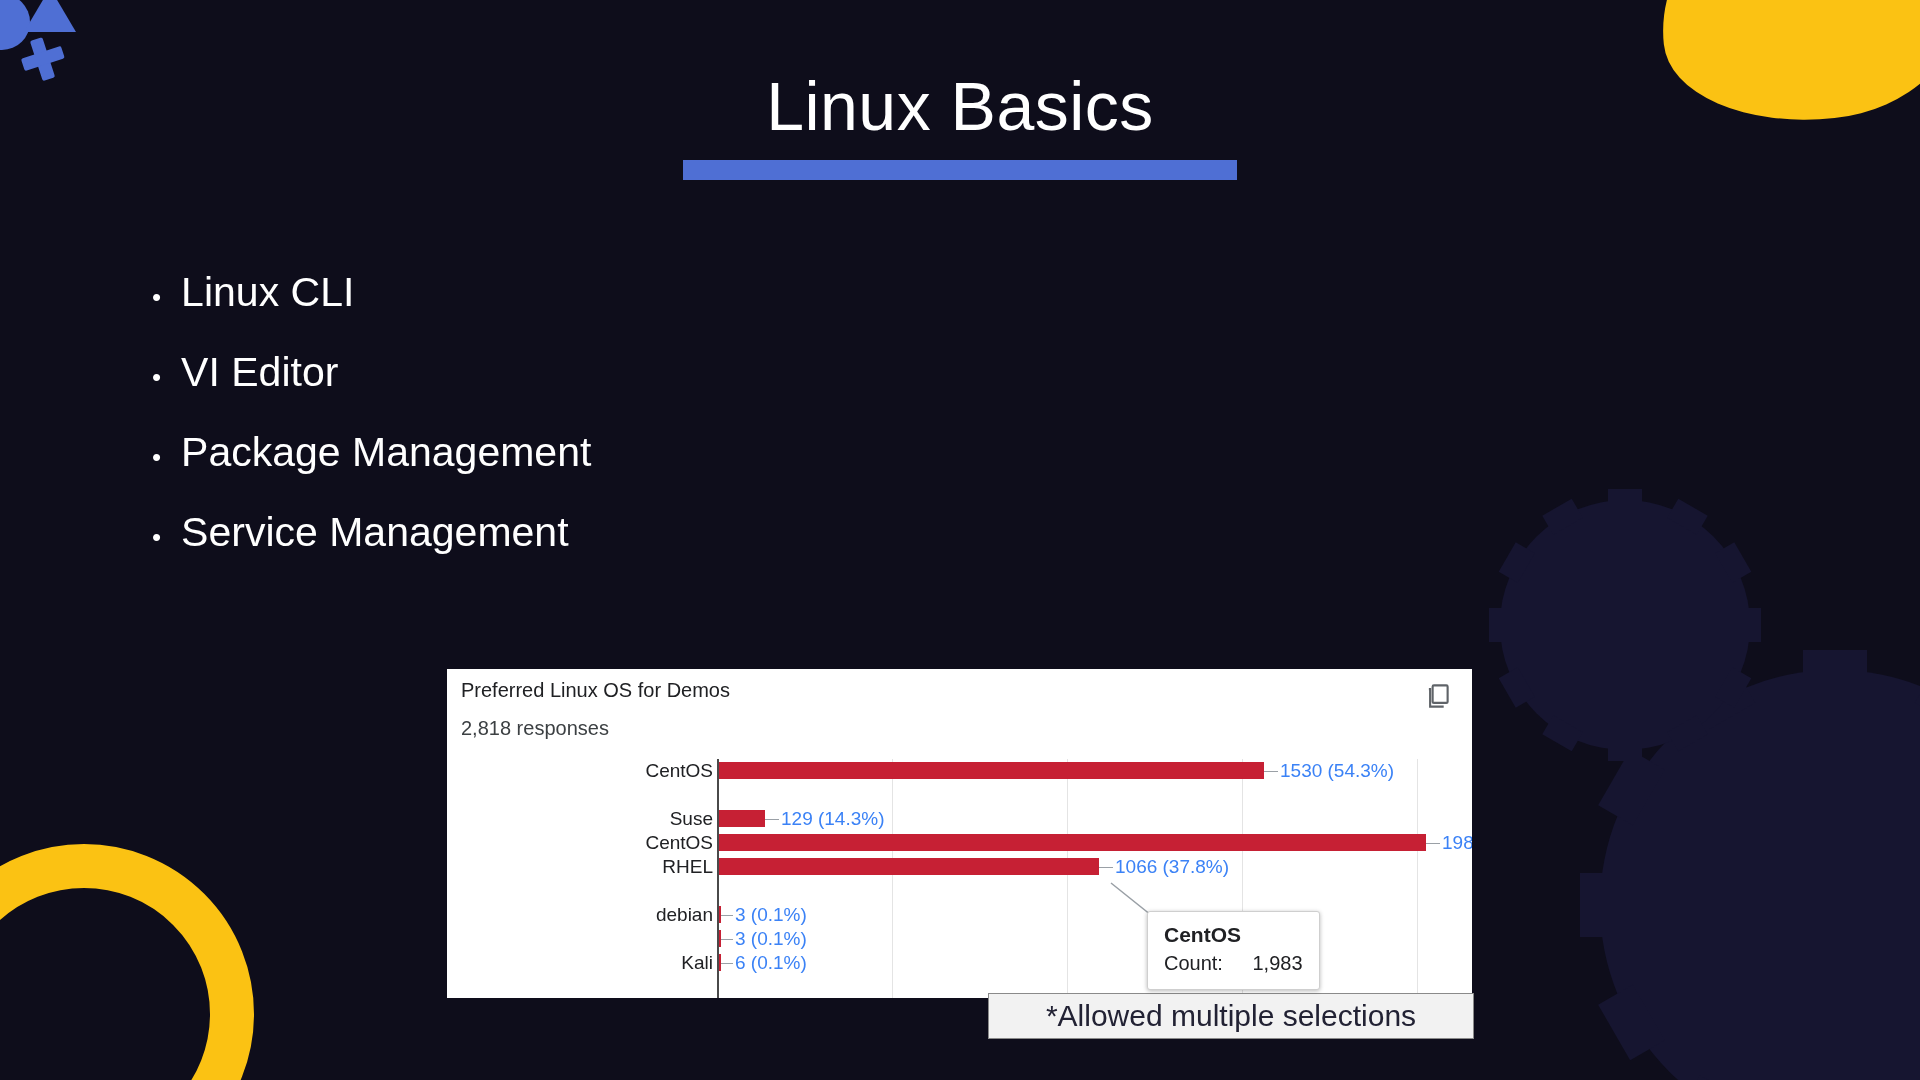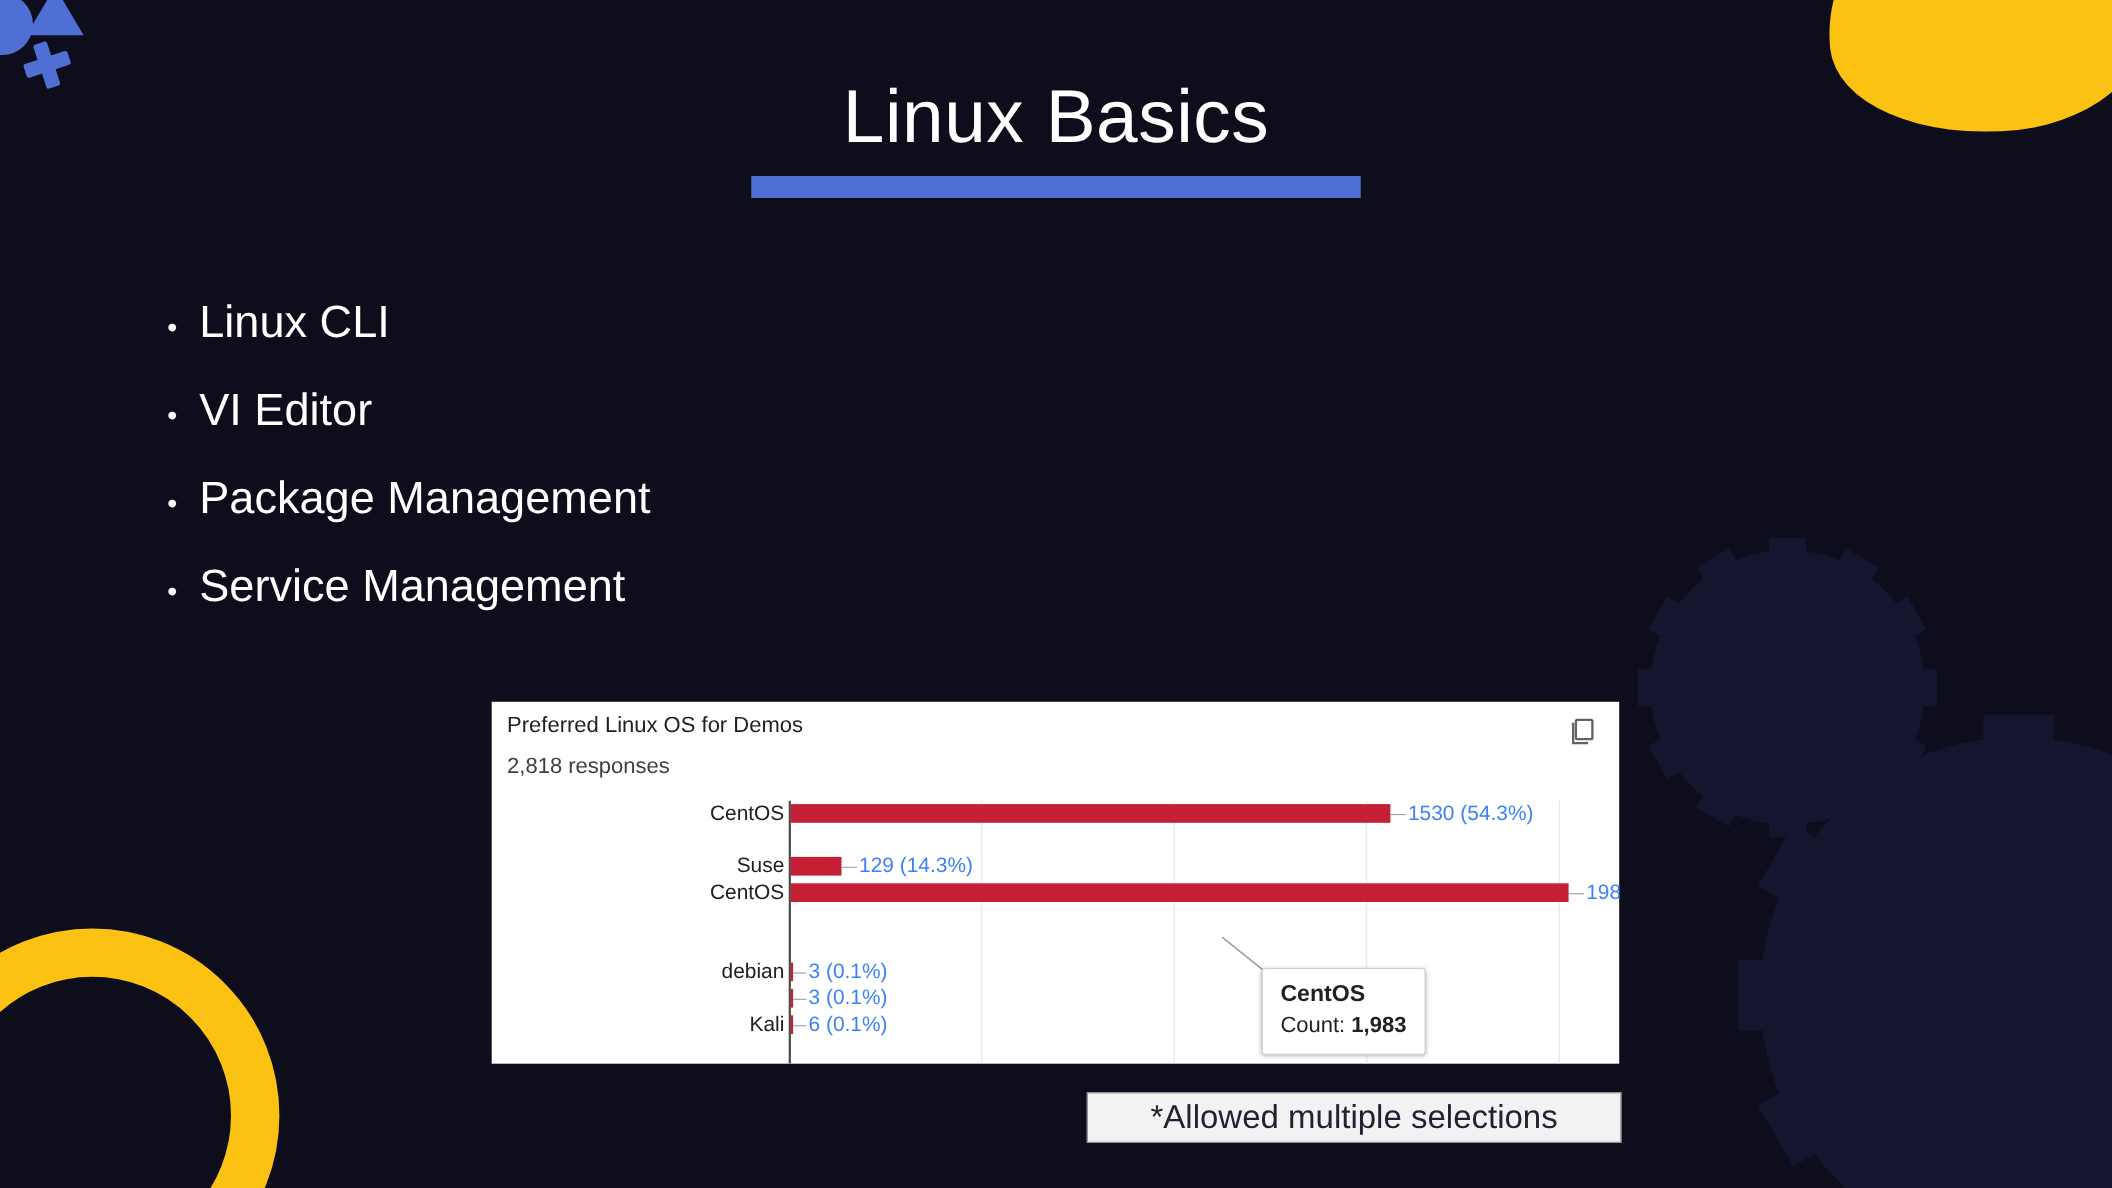--- a/index.html
+++ b/index.html
@@ -110,21 +110,21 @@
     color: #ffffff;
     font-size: 26px;
     margin-right: 20px;
     line-height: 1;
   }
 
   
   #chart-card {
     position: absolute;
     left: 447px;
-    top: 638px;
+    top: 669px;
     width: 1025px;
     height: 329px;
     background: #ffffff;
     overflow: hidden;
   }
   #chart-title {
     position: absolute;
     left: 14px; top: 10px;
     font-size: 20px;
     color: #202124;
@@ -209,21 +209,21 @@
     box-shadow: 0 1px 4px rgba(0,0,0,.28);
     padding: 10px 16px 12px;
     z-index: 5;
   }
   #tooltip-title {
     font-size: 21px; font-weight: bold; color: #202124; line-height: 1.25;
   }
   #tooltip-count {
     font-size: 20px; color: #202124; line-height: 1.35; margin-top: 2px;
   }
-  #tooltip-count b { font-weight: bold; }
+  #tooltip-count b { font-weight: normal; margin-left: 24px; }
   #tooltip-pointer {
     position: absolute;
     left: 660px; top: 122px;
     width: 60px; height: 40px;
     z-index: 4;
   }
 
   
   #footnote-box {
     position: absolute;
@@ -339,20 +339,26 @@
         <span class="bar-value" style="left:334px">129 (14.3%)</span>
       </div>
 
       <div class="bar-row" style="top:72px">
         <span class="bar-cat">CentOS</span>
         <span class="bar-rect" style="width:707px"></span>
         <span class="bar-leader" style="left:979px; width:14px"></span>
         <span class="bar-value" style="left:995px">1983 (70.</span>
       </div>
 
+      <div class="bar-row" style="top:96px">
+        <span class="bar-cat">RHEL</span>
+        <span class="bar-rect" style="width:380px"></span>
+        <span class="bar-leader" style="left:652px; width:14px"></span>
+        <span class="bar-value" style="left:668px">1066 (37.8%)</span>
+      </div>
 
 
       <div class="bar-row" style="top:144px">
         <span class="bar-cat">debian</span>
         <span class="bar-rect" style="width:2px"></span>
         <span class="bar-leader" style="left:274px; width:12px"></span>
         <span class="bar-value" style="left:288px">3 (0.1%)</span>
       </div>
 
       <div class="bar-row" style="top:168px">

